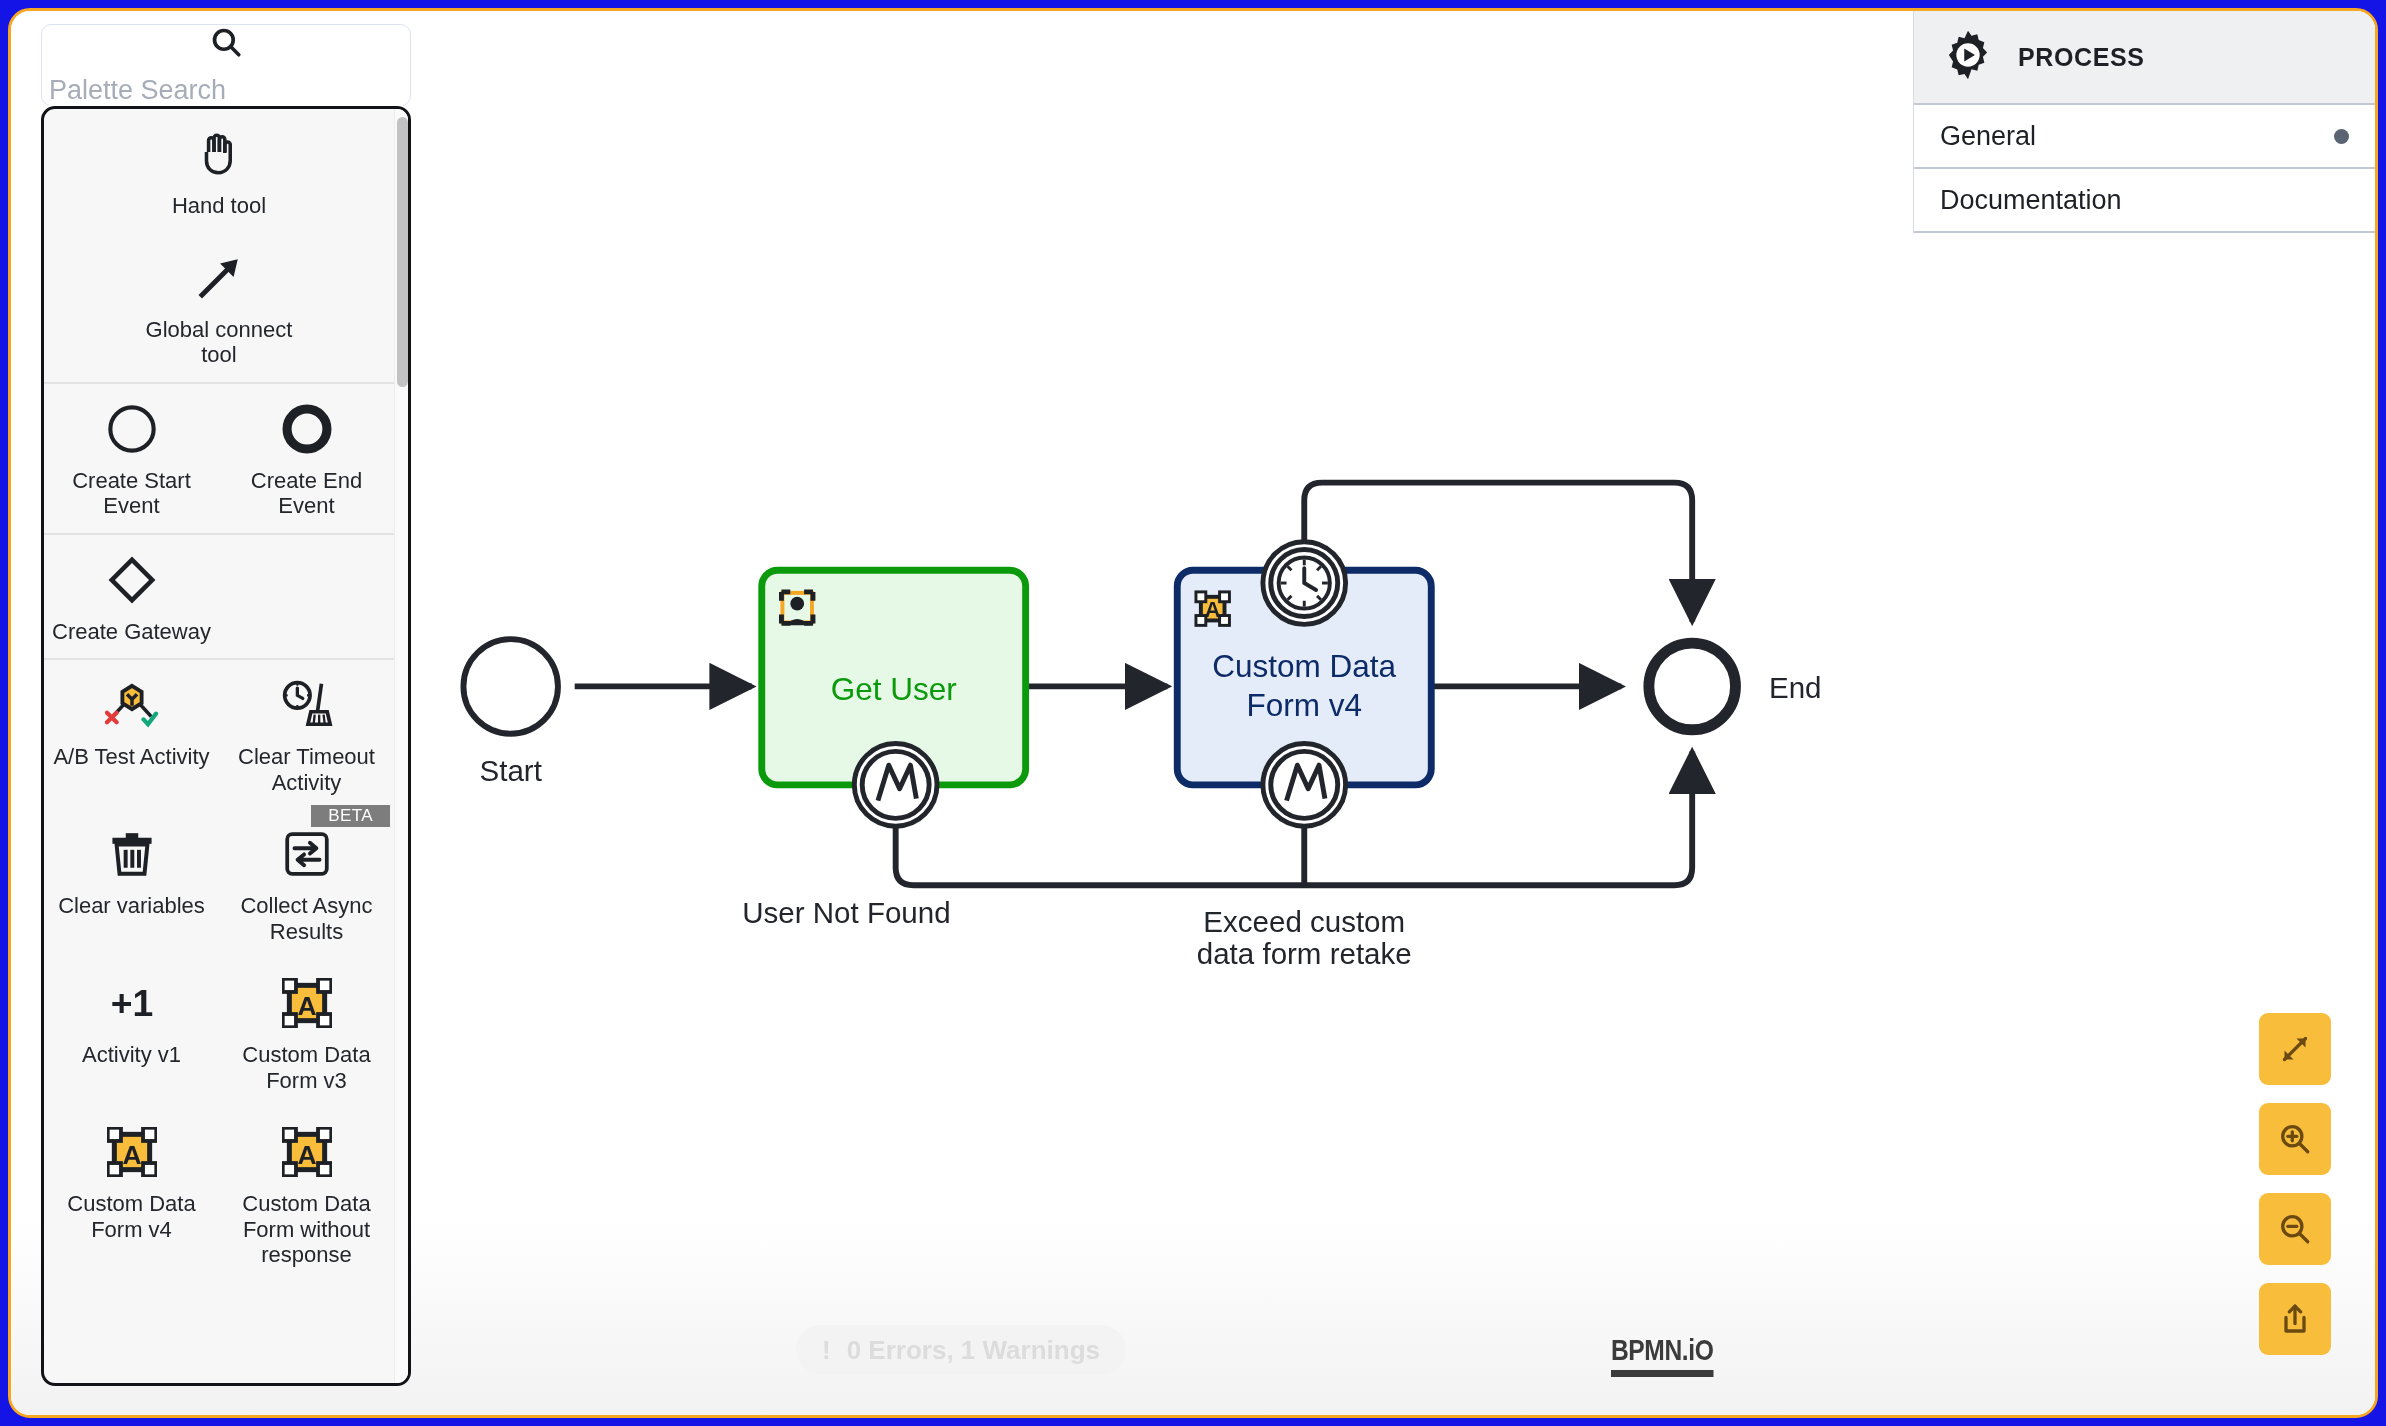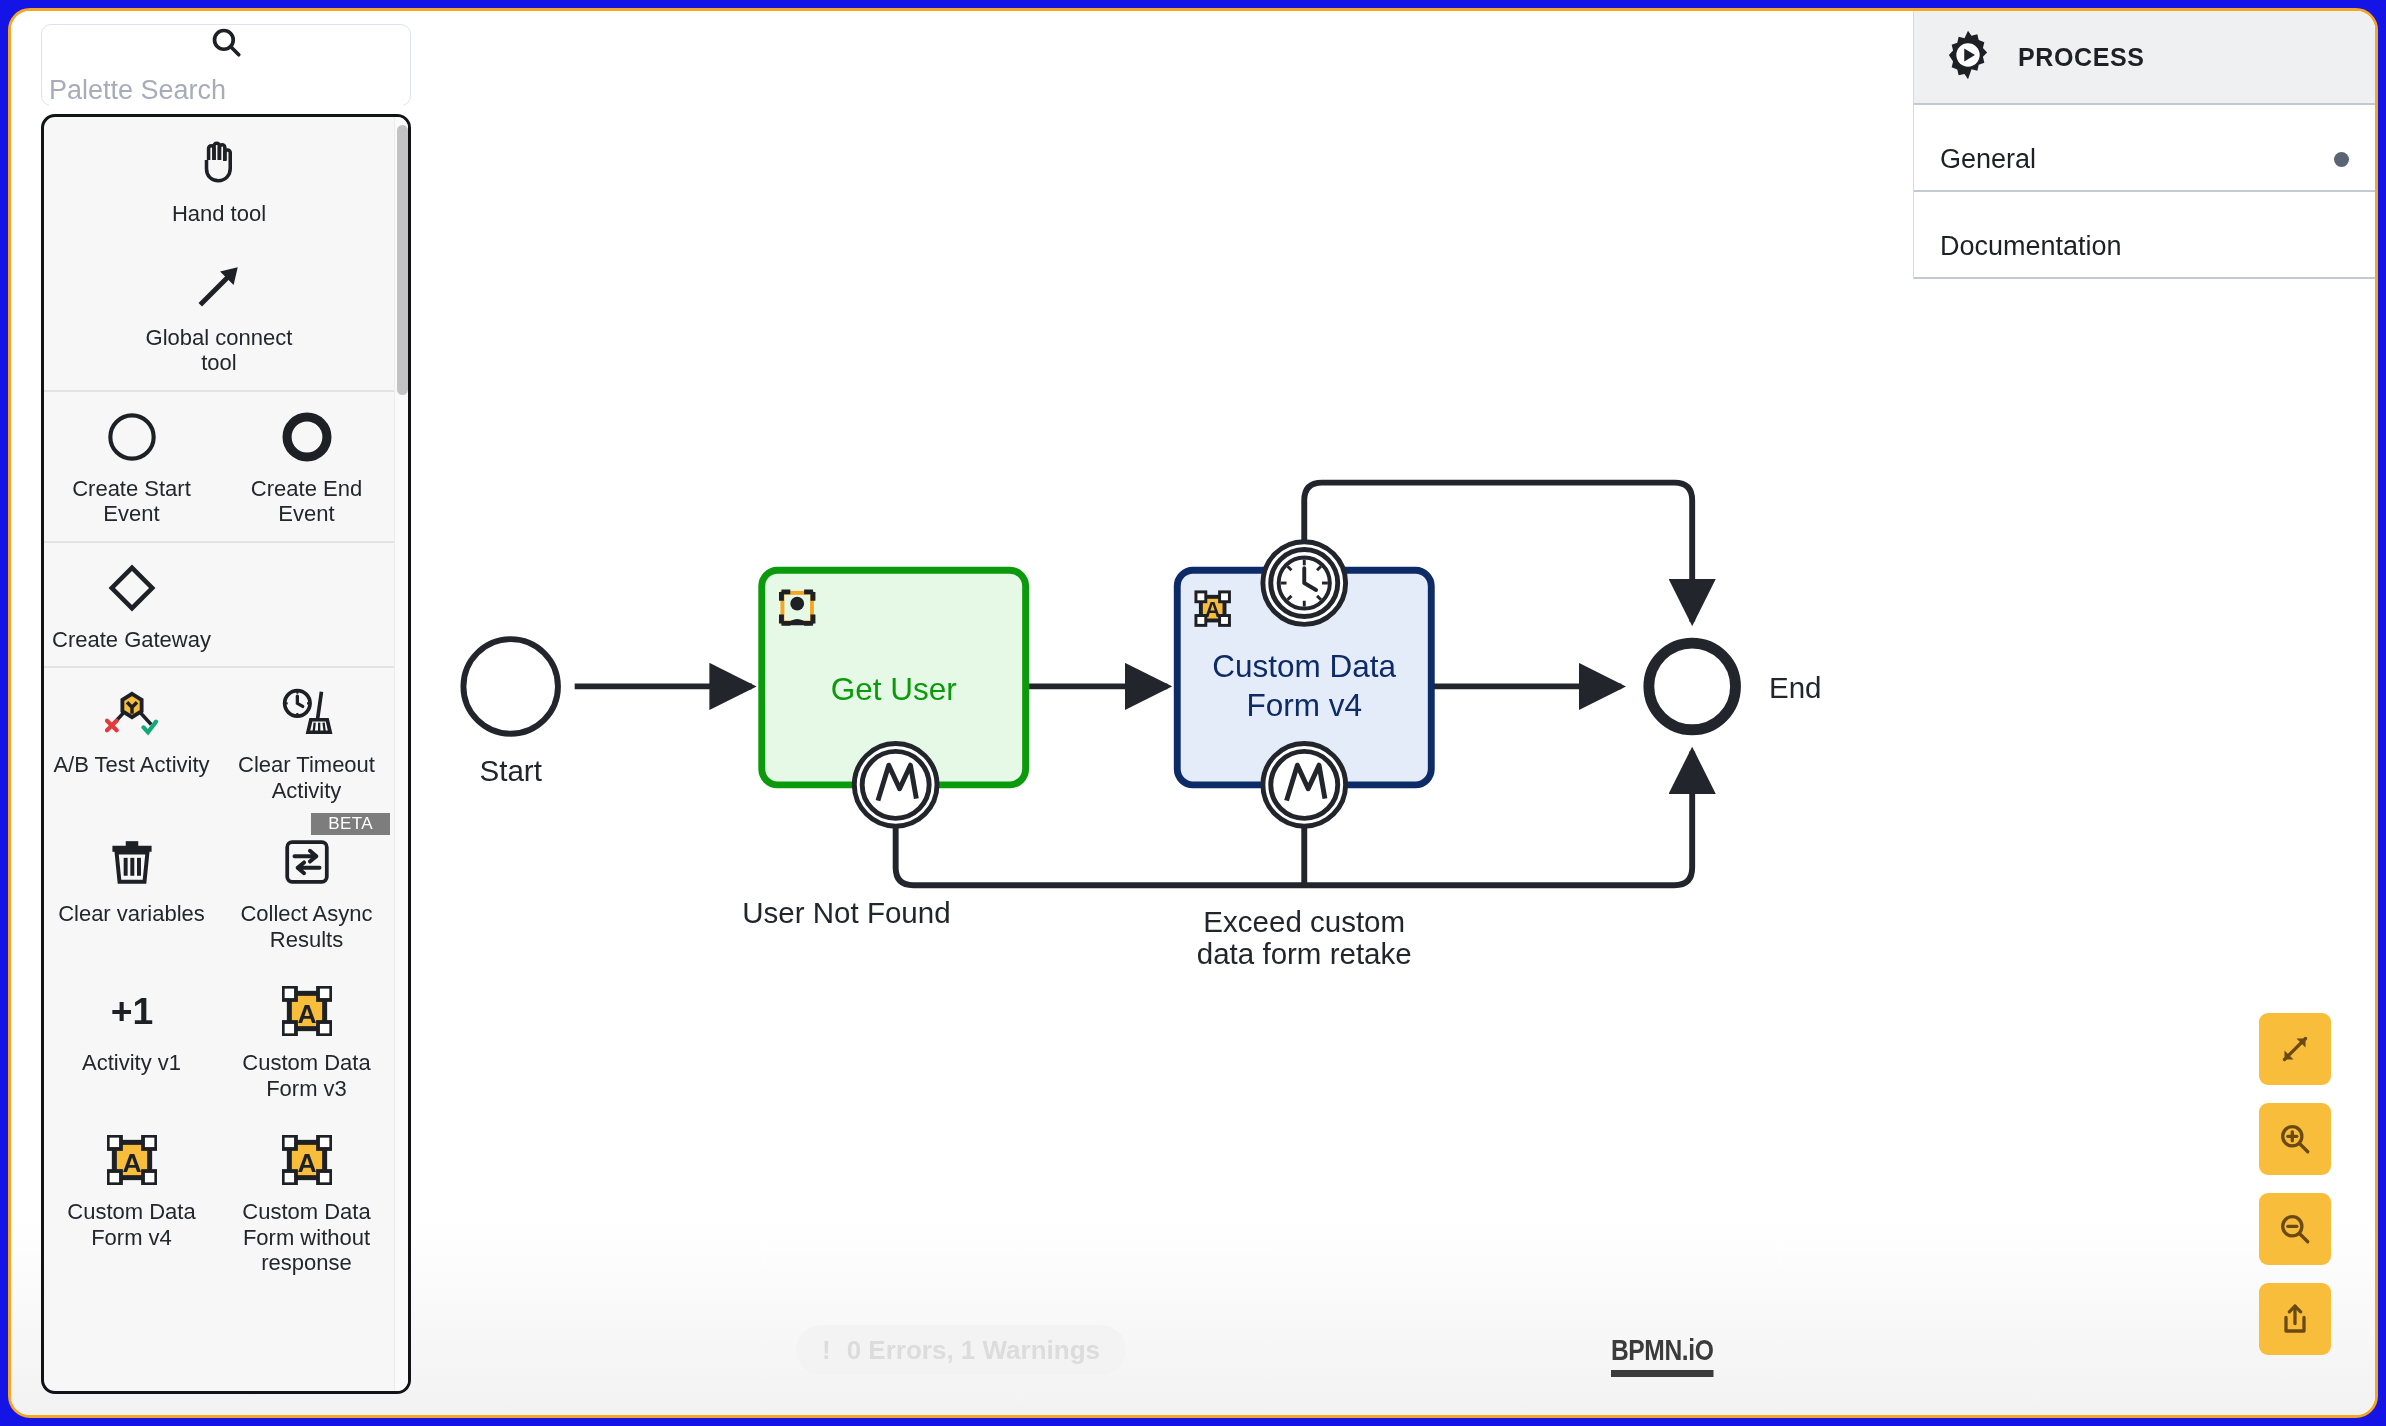--- a/index.html
+++ b/index.html
@@ -45,21 +45,21 @@
   }
   #palette-search .sicon { flex: 0 0 auto; display:flex; }
   #search-input {
     flex: 1 1 auto; border: none; outline: none;
     font-size: 27px; color: #2b2f36;
     font-family: "Liberation Sans", sans-serif;
     min-width: 0;
   }
   #search-input::placeholder { color: #a7adb8; }
   #palette-box {
-    margin-top: 8px;
+    margin-top: 0;
     width: 370px; height: 1280px;
     background: #f7f7f7;
     border: 3px solid #111316;
     border-radius: 14px;
     overflow: hidden;
     position: relative;
   }
   #palette-scroll {
     position: absolute; inset: 0 14px 0 0;
     overflow: hidden;
@@ -113,21 +113,21 @@
   }
   #props-title {
     font-size: 25px; font-weight: bold;
     letter-spacing: .6px; color: #1d2025;
   }
   .prop-row {
     height: 64px; display: flex; align-items: center;
     justify-content: space-between;
     padding: 0 26px;
     border-bottom: 2px solid #c3c9d2;
-    font-size: 27px; color: #1d2025; margin-top: 23px;
+    font-size: 27px; color: #1d2025;
   }
   .prop-dot { width: 15px; height: 15px; border-radius: 50%; background: #5a6472; }
 
   
   #zoom-tools {
     position: absolute; right: 44px; bottom: 60px;
     display: flex; flex-direction: column; gap: 18px;
   }
   .ztool {
     width: 72px; height: 72px;

